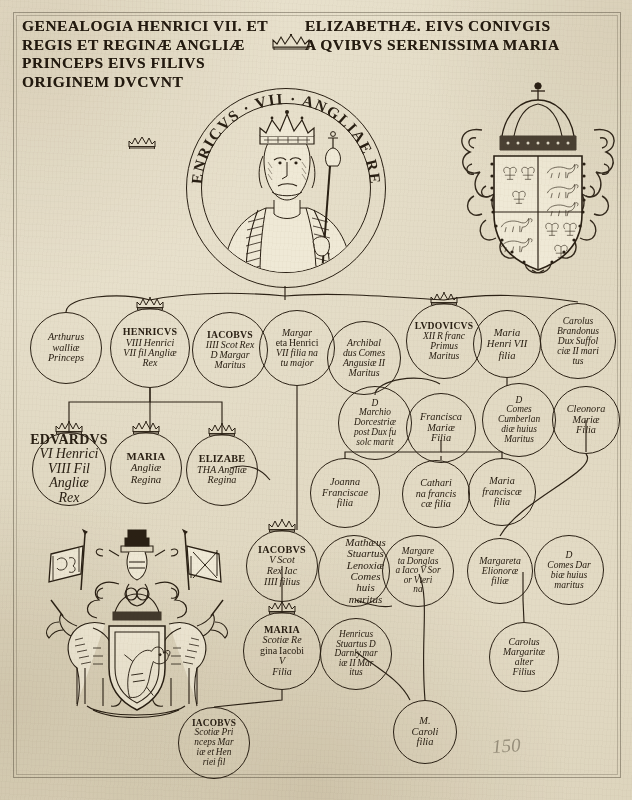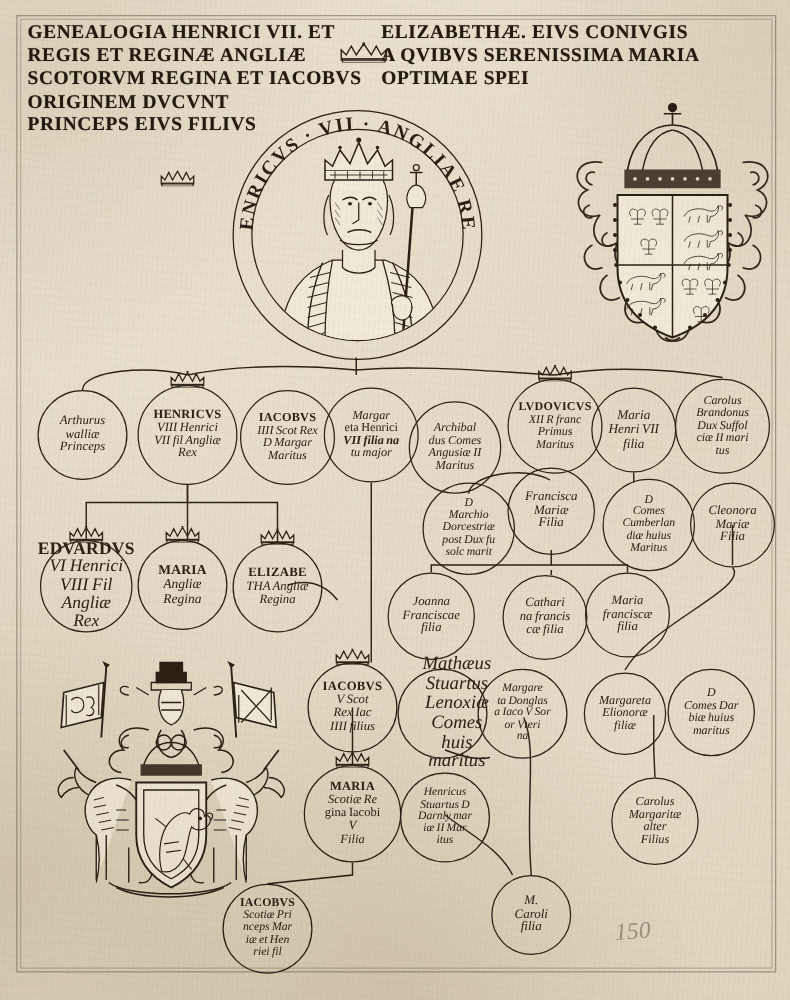--- a/index.html
+++ b/index.html
@@ -76,30 +76,22 @@
       </div>
     </div>
     <div class="hcols">
       <div class="hL">
         <div class="hline">REGIS ET REGINÆ  ANGLIÆ</div>
       </div>
       <div class="hR">
         <div class="hline">A QVIBVS  SERENISSIMA  MARIA</div>
       </div>
     </div>
-    <div class="hcols">
-      <div class="hL">
-        <div class="hline">SCOTORVM REGINA ET IACOBVS</div>
-      </div>
-      <div class="hR">
-        <div class="hline">OPTIMAE SPEI</div>
-      </div>
-    </div>
+    <div class="hline">PRINCEPS EIVS FILIVS</div>
     <div class="hline">ORIGINEM DVCVNT</div>
-    <div class="hline">PRINCEPS EIVS FILIVS</div>
   </div>
 
   <svg class="crown big" style="left:271px;top:34px;" viewBox="0 0 40 16">
     <path d="M2 14 L2 6 L6 10 L10 3 L14 10 L20 1 L26 10 L30 3 L34 10 L38 6 L38 14 Z" fill="none" stroke="#2a2014" stroke-width="1.1"></path>
     <rect x="3" y="13" width="34" height="3" fill="none" stroke="#2a2014" stroke-width="1"></rect>
     <circle cx="20" cy="0.6" r="1.1" fill="#2a2014"></circle>
   </svg>
 
   <svg class="lines" viewBox="0 0 632 800" fill="none" stroke="#2c2216" stroke-width="1.15">
 
@@ -472,21 +464,21 @@
           <div style="font-weight: 700; letter-spacing: 0.2px;">IACOBVS</div>
           <div style="font-style: italic;">IIII Scot Rex</div>
           <div style="font-style: italic;">D Margar</div>
           <div style="font-style: italic;">Maritus</div>
         </div>
       </div>
       <div class="node" style="left: 259px; top: 310px; width: 76px; height: 76px; align-items: center;">
         <div class="txt" style="font-size: 9.8px;">
           <div style="font-style: italic;">Margar</div>
           <div style="">eta Henrici</div>
-          <div style="font-style: italic; font-weight: bold;">VII filia na</div>
+          <div style="font-style: italic;">VII filia na</div>
           <div style="font-style: italic;">tu major</div>
         </div>
       </div>
       <div class="node" style="left: 327px; top: 321px; width: 74px; height: 74px;">
         <div class="txt" style="font-size: 9.8px;">
           <div style="font-style: italic;">Archibal</div>
           <div style="font-style: italic;">dus Comes</div>
           <div style="font-style: italic;">Angusiæ II</div>
           <div style="font-style: italic;">Maritus</div>
         </div>
@@ -522,21 +514,21 @@
       </div>
       <div class="node" style="left: 338px; top: 386px; width: 74px; height: 74px;">
         <div class="txt" style="font-size: 9.4px;">
           <div style="font-style: italic;">D</div>
           <div style="font-style: italic;">Marchio</div>
           <div style="font-style: italic;">Dorcestriæ</div>
           <div style="font-style: italic;">post Dux fu</div>
           <div style="font-style: italic;">solc marit</div>
         </div>
       </div>
-      <div class="node" style="left: 406px; top: 374px; width: 70px; height: 70px;">
+      <div class="node" style="left: 406px; top: 393px; width: 70px; height: 70px;">
         <div class="txt" style="font-size: 10.4px;">
           <div style="font-style: italic;">Francisca</div>
           <div style="font-style: italic;">Mariæ</div>
           <div style="font-style: italic;">Filia</div>
         </div>
       </div>
       <div class="node" style="left: 482px; top: 383px; width: 74px; height: 74px;">
         <div class="txt" style="font-size: 9.4px;">
           <div style="font-style: italic;">D</div>
           <div style="font-style: italic;">Comes</div>
@@ -617,21 +609,21 @@
       </svg>
       <div class="node" style="left: 246px; top: 530px; width: 72px; height: 72px;">
         <div class="txt" style="font-size: 10.2px;">
           <div style="font-weight: 700; letter-spacing: 0.2px;">IACOBVS</div>
           <div style="font-style: italic;">V Scot</div>
           <div style="font-style: italic;">Rex Iac</div>
           <div style="font-style: italic;">IIII filius</div>
         </div>
       </div>
       <div class="node" style="left: 318px; top: 535px; width: 72px; height: 72px;">
-        <div class="txt" style="font-size: 15px; margin-left: 23px;">
+        <div class="txt" style="font-size: 11px; margin-left: 23px;">
           <div style="font-style: italic;">Mathæus</div>
           <div style="font-style: italic;">Stuartus</div>
           <div style="font-style: italic;">Lenoxiæ</div>
           <div style="font-style: italic;">Comes huis</div>
           <div style="font-style: italic;">maritus</div>
         </div>
       </div>
       <div class="node" style="left: 382px; top: 535px; width: 72px; height: 72px;">
         <div class="txt" style="font-size: 9.3px;">
           <div style="font-style: italic;">Margare</div>

